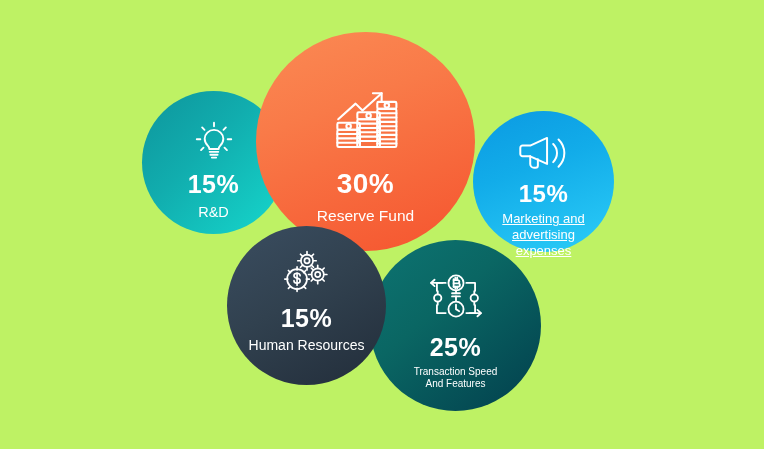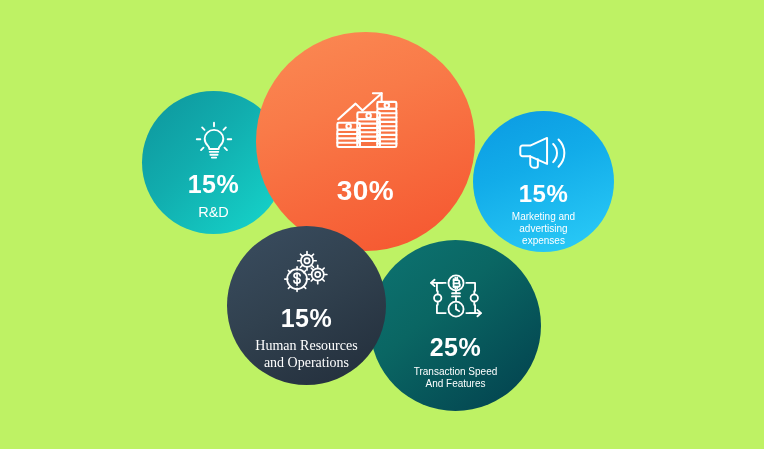--- a/index.html
+++ b/index.html
@@ -58,46 +58,45 @@
   #b-rnd .pct { font-size: 25px; margin-top: 9px; }
   #b-rnd .label { font-size: 14.5px; margin-top: 7px; }
 
   
   #b-reserve {
     left: 256px; top: 32px;
     width: 219px; height: 219px;
     background: linear-gradient(160deg, #fb8a54 0%, #f97a48 35%, #f5542e 100%);
     padding-top: 56px;
     z-index: 4;
-    gap: 7px;
   }
   #b-reserve .pct { font-size: 28px; margin-top: 16px; }
   #b-reserve .label { font-size: 15.5px; margin-top: 9px; }
 
   
   #b-marketing {
     left: 473px; top: 111px;
     width: 141px; height: 141px;
     background: linear-gradient(160deg, #0b9ae2 0%, #12ace9 40%, #2ccdf8 100%);
     padding-top: 22px;
     z-index: 3;
   }
   #b-marketing .pct { font-size: 24px; margin-top: 7px; }
-  #b-marketing .label { font-size: 10px; margin-top: 5px; }
+  #b-marketing .label { font-size: 13px; margin-top: 5px; text-decoration: underline; }
 
   
   #b-hr {
     left: 227px; top: 226px;
     width: 159px; height: 159px;
     background: linear-gradient(150deg, #3a4d60 0%, #31414f 45%, #222d3a 100%);
     padding-top: 24px;
     z-index: 5;
   }
   #b-hr .pct { font-size: 25px; margin-top: 10px; }
-  #b-hr .label { font-size: 14px; margin-top: 6px; font-family: Liberation Serif, serif; }
+  #b-hr .label { font-size: 14px; margin-top: 6px; }
 
   
   #b-transaction {
     left: 370px; top: 240px;
     width: 171px; height: 171px;
     background: linear-gradient(140deg, #0d7472 0%, #0a6663 40%, #023f4d 100%);
     padding-top: 34px;
     z-index: 1;
   }
   #b-transaction .pct { font-size: 25px; margin-top: 13px; }
@@ -141,20 +140,21 @@
         <circle cx="43" cy="32" r="2.6"></circle>
         <rect x="30" y="28" width="26" height="8" rx="1.6"></rect>
 
         <rect x="53" y="24" width="22" height="44" rx="1.6"></rect>
         <path d="M53 29h22M53 34h22M53 39h22M53 44h22M53 49h22M53 54h22M53 59h22M53 64h22"></path>
         <circle cx="64" cy="20" r="2.6"></circle>
         <rect x="53" y="16" width="22" height="8" rx="1.6"></rect>
       </svg>
     </span>
     <span class="pct">30%</span>
+    <span class="label">Reserve Fund</span>
   </div>
 
   <div class="bubble" id="b-marketing">
     <span class="icon-wrap">
       <svg class="ico" width="52" height="42" viewBox="0 0 68 54" fill="none" stroke="#ffffff" stroke-width="2.6" stroke-linecap="round" stroke-linejoin="round">
         <path d="M6 16h10l22-10v34L16 30H6a3 3 0 0 1-3-3v-8a3 3 0 0 1 3-3z"></path>
         <path d="M16 30v10a5 5 0 0 0 5 5h2a3 3 0 0 0 3-3v-8"></path>
         <path d="M46 14c3.2 3.2 5 7.3 5 11.8 0 4.5-1.8 8.6-5 11.8"></path>
         <path d="M53 8c4.9 4.8 7.6 11 7.6 17.8S57.9 38.8 53 43.6"></path>
       </svg>
@@ -187,21 +187,20 @@
         <g>
           <circle cx="48" cy="32" r="8"></circle>
           <circle cx="48" cy="32" r="3.4"></circle>
           <path d="M48 20v4M48 40v4M36 32h4M56 32h4M39.5 23.5l2.8 2.8M53.7 37.7l2.8 2.8M56.5 23.5l-2.8 2.8M42.3 37.7l-2.8 2.8"></path>
         </g>
       </svg>
     </span>
     <span class="pct">15%</span>
     <span class="label">
       <span>Human Resources</span><br>
-      <span>and Operations</span>
     </span>
   </div>
 
   <div class="bubble" id="b-transaction">
     <span class="icon-wrap">
       <svg class="ico" width="62" height="48" viewBox="0 0 78 60" fill="none" stroke="#ffffff" stroke-width="2.3" stroke-linecap="round" stroke-linejoin="round">
 
         <path d="M14 12h50v36H14z" opacity="0"></path>
         <path d="M26 11H15v10"></path>
         <path d="M52 11h11v10"></path>

